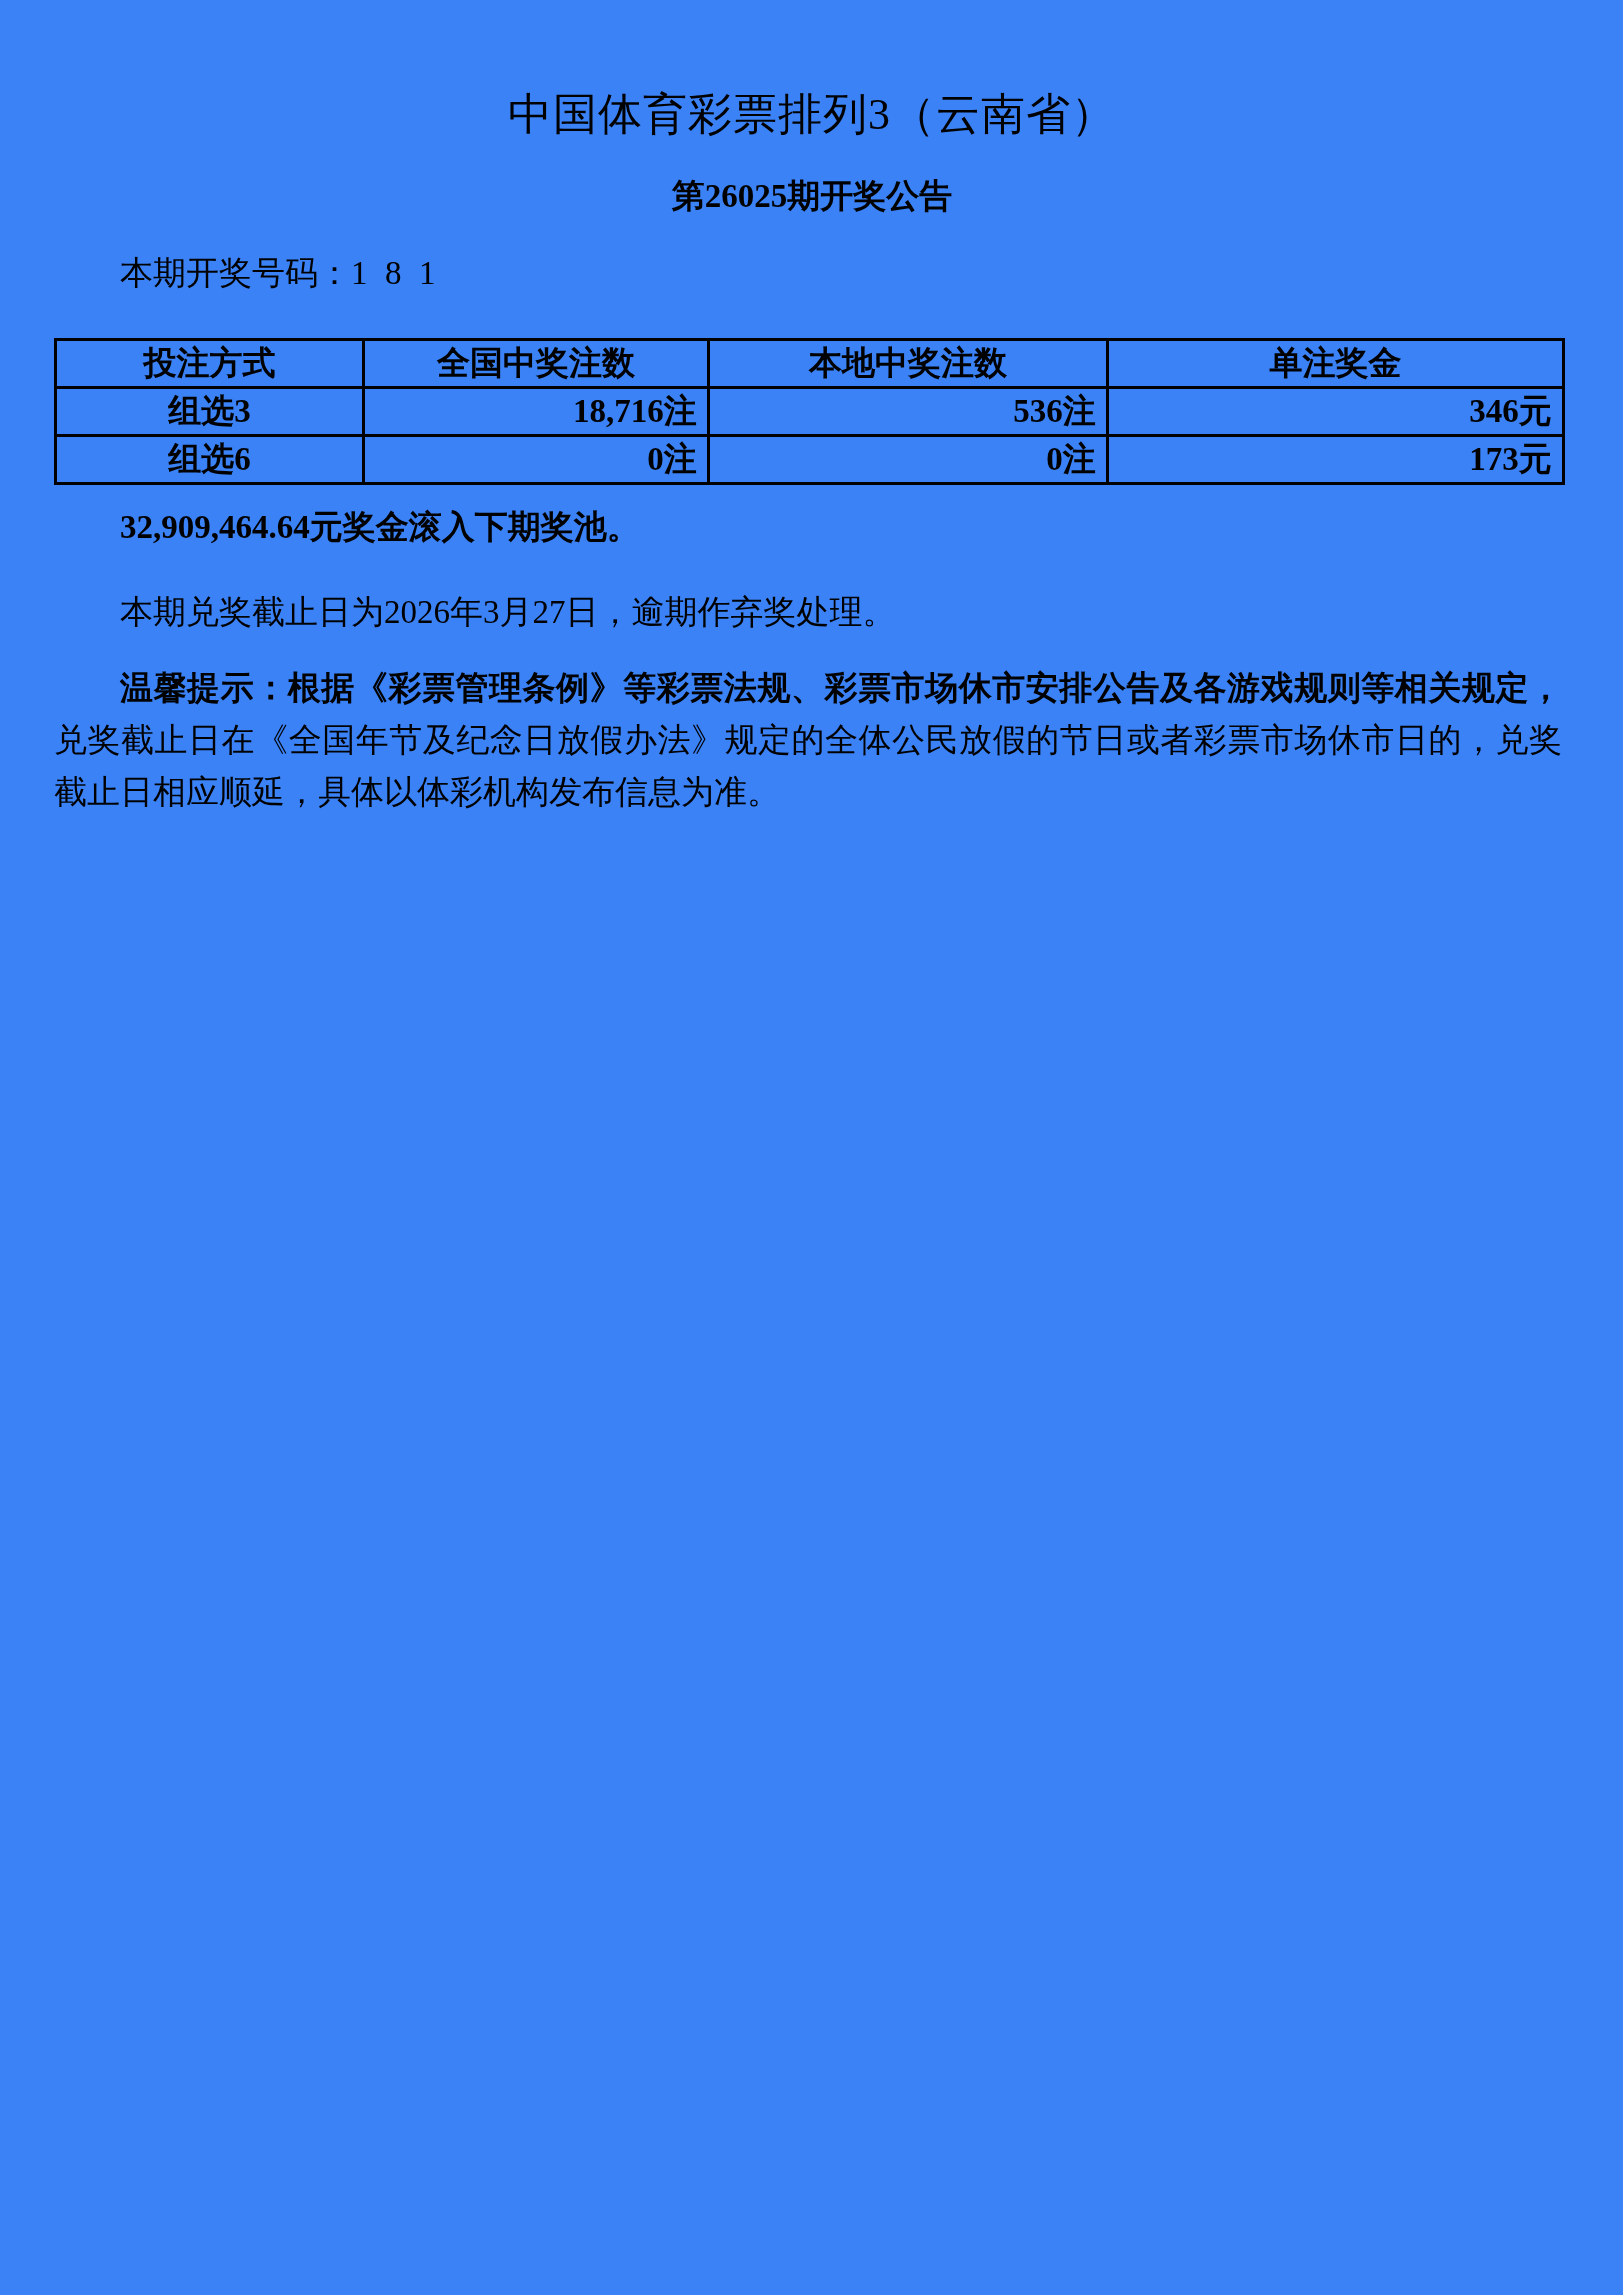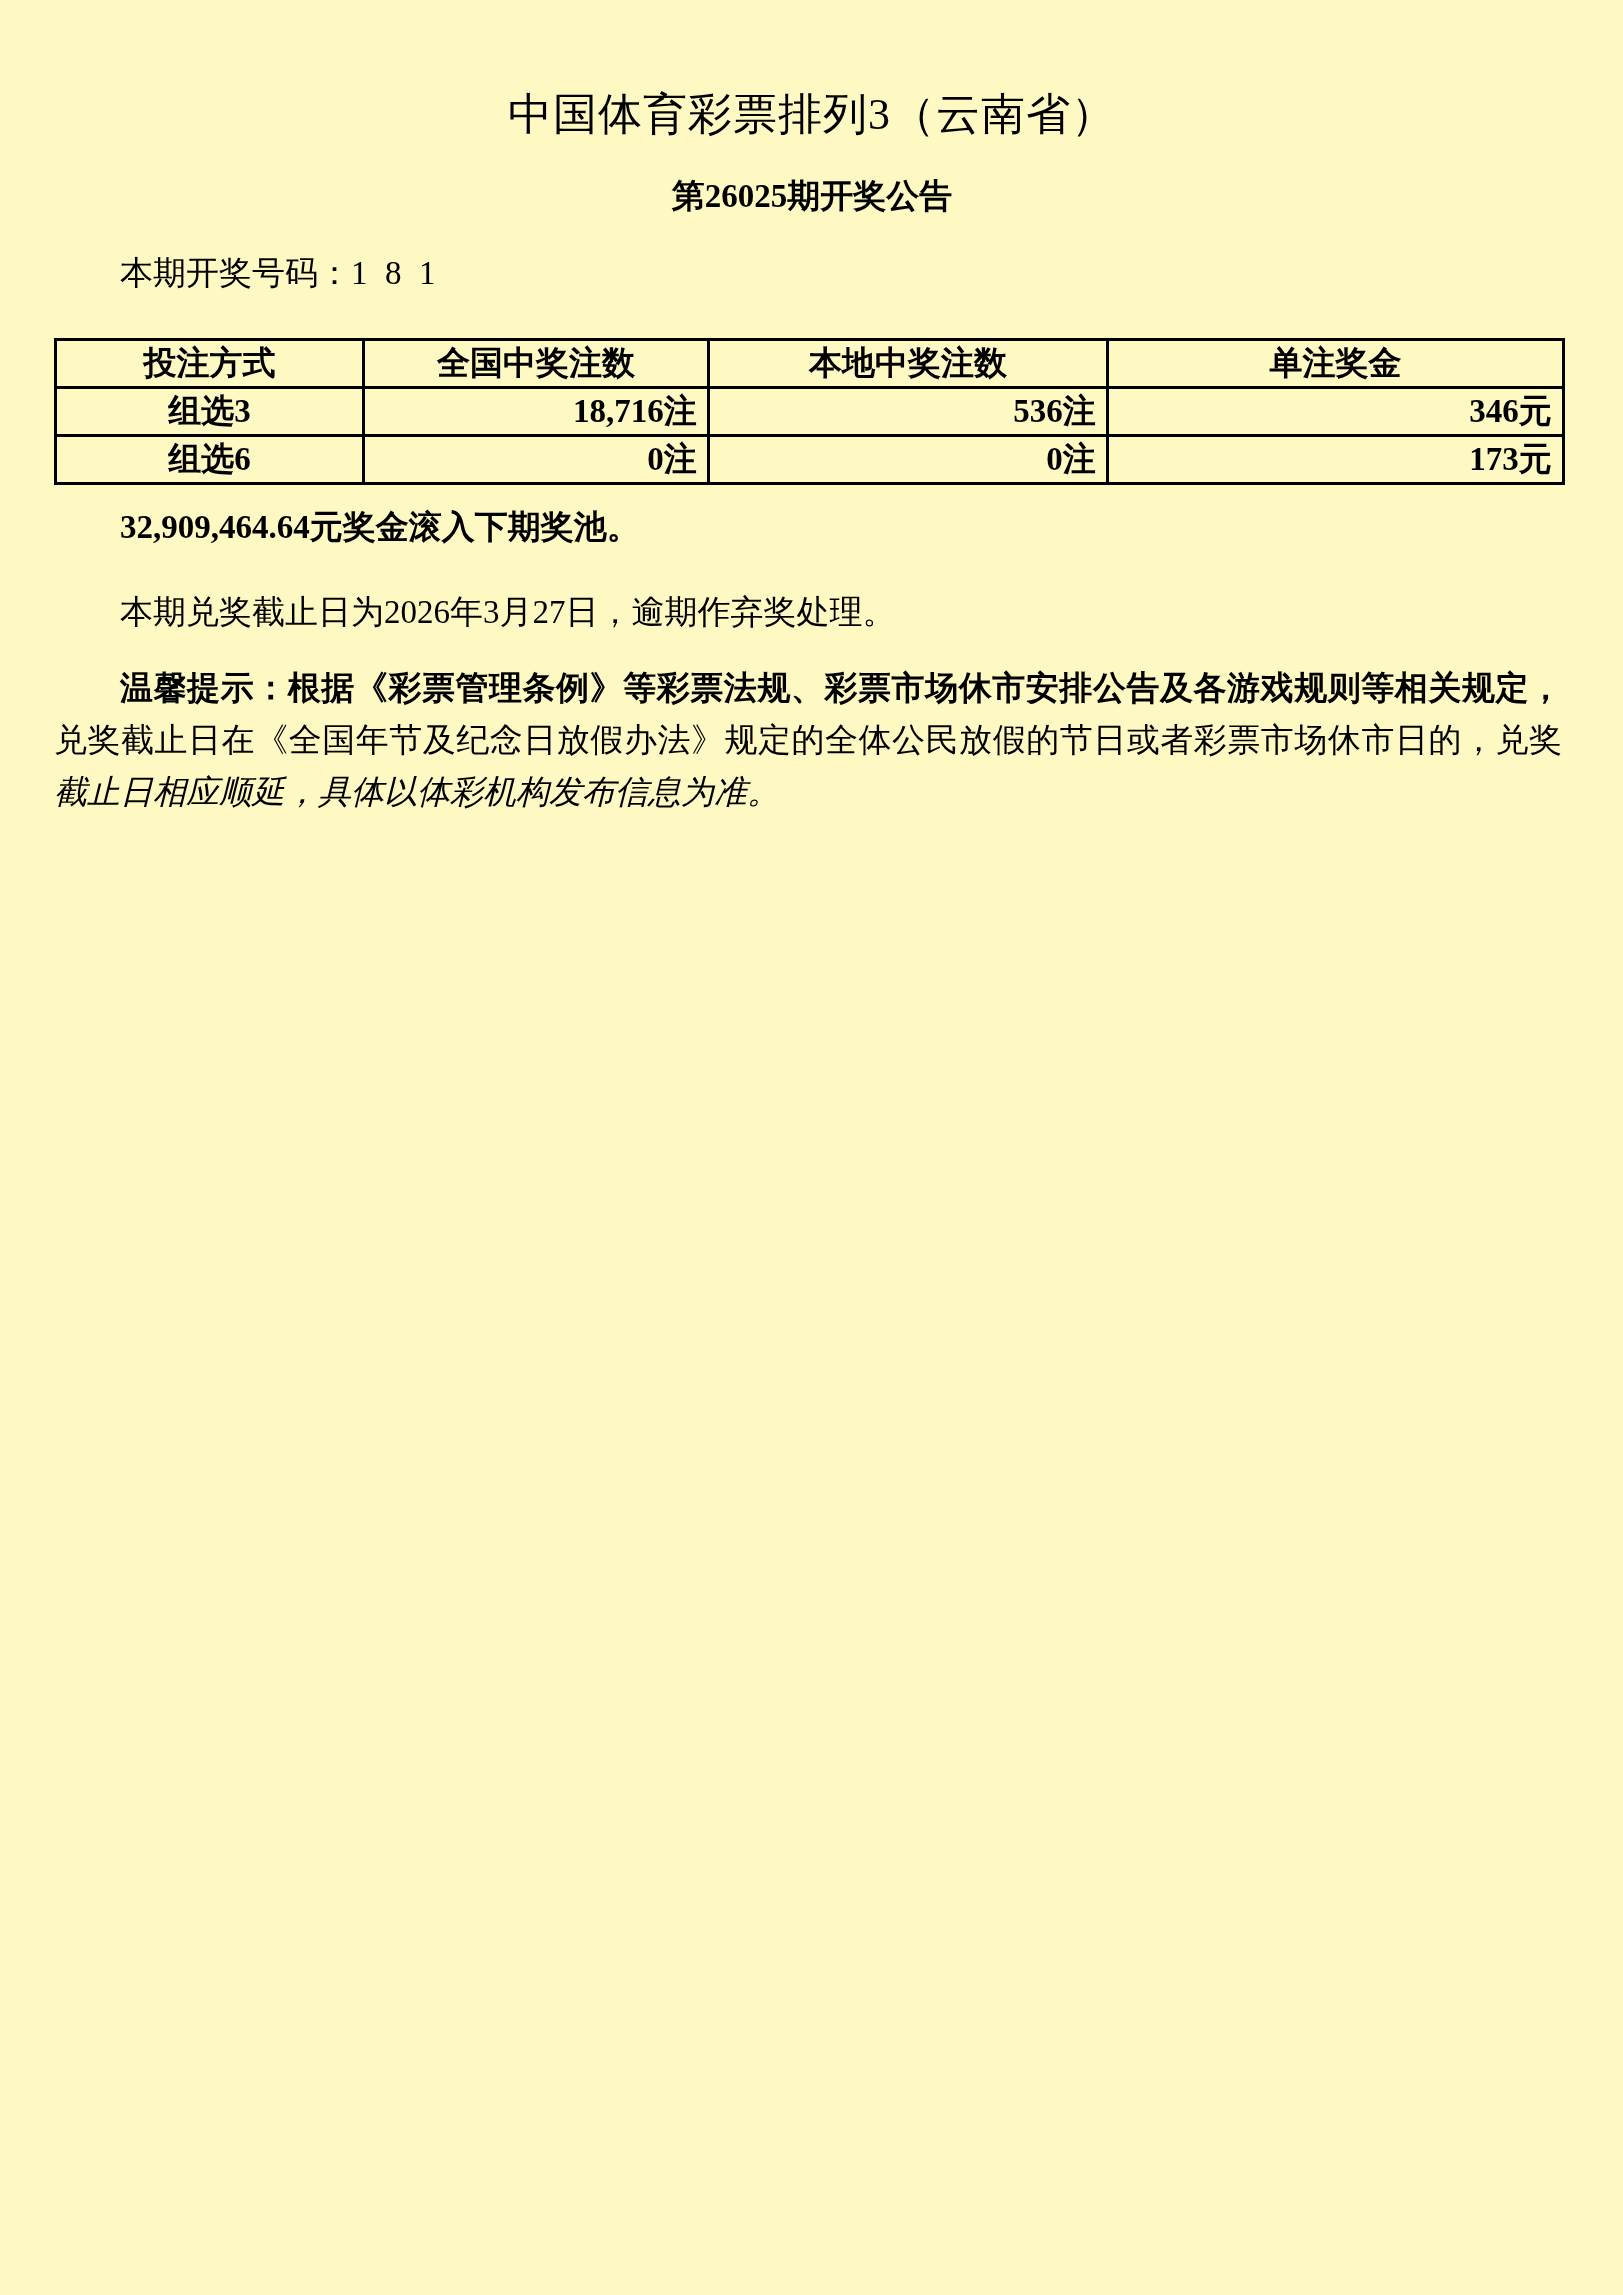--- a/index.html
+++ b/index.html
@@ -7,21 +7,21 @@
   body {
     width: 1624px;
     height: 2295px;
     overflow: hidden;
     font-family: "Liberation Serif", "DejaVu Serif", serif;
     color: #000000;
   }
   .page {
     width: 1624px;
     height: 2295px;
-    background: #fef9c3;
+    background: #3b82f6;
     position: relative;
   }
   .doc-title {
     font-size: 44px;
     font-weight: normal;
     text-align: center;
     padding-top: 90px;
     line-height: 50px;
     letter-spacing: 1px;
   }
@@ -73,21 +73,21 @@
   .note-rollover { margin-top: 23px; font-weight: bold; }
   .note-deadline { margin-top: 46px; }
   .note-tips { margin-top: 30px; }
   .tips-line {
     font-size: 33px;
     line-height: 52px;
     text-align: justify;
   }
   .tips-line.first { text-indent: 2em; font-weight: bold; }
   .tips-line.justify-full { text-align-last: justify; }
-  .tips-line.last { text-align: center; text-align-last: left; font-style: italic; }
+  .tips-line.last { text-align: center; text-align-last: left; }
 </style>
 </head>
 <body>
 
 <div class="page">
 
   <h1 class="doc-title">中国体育彩票排列3（云南省）</h1>
 
   <div class="doc-subtitle">第26025期开奖公告</div>
 

